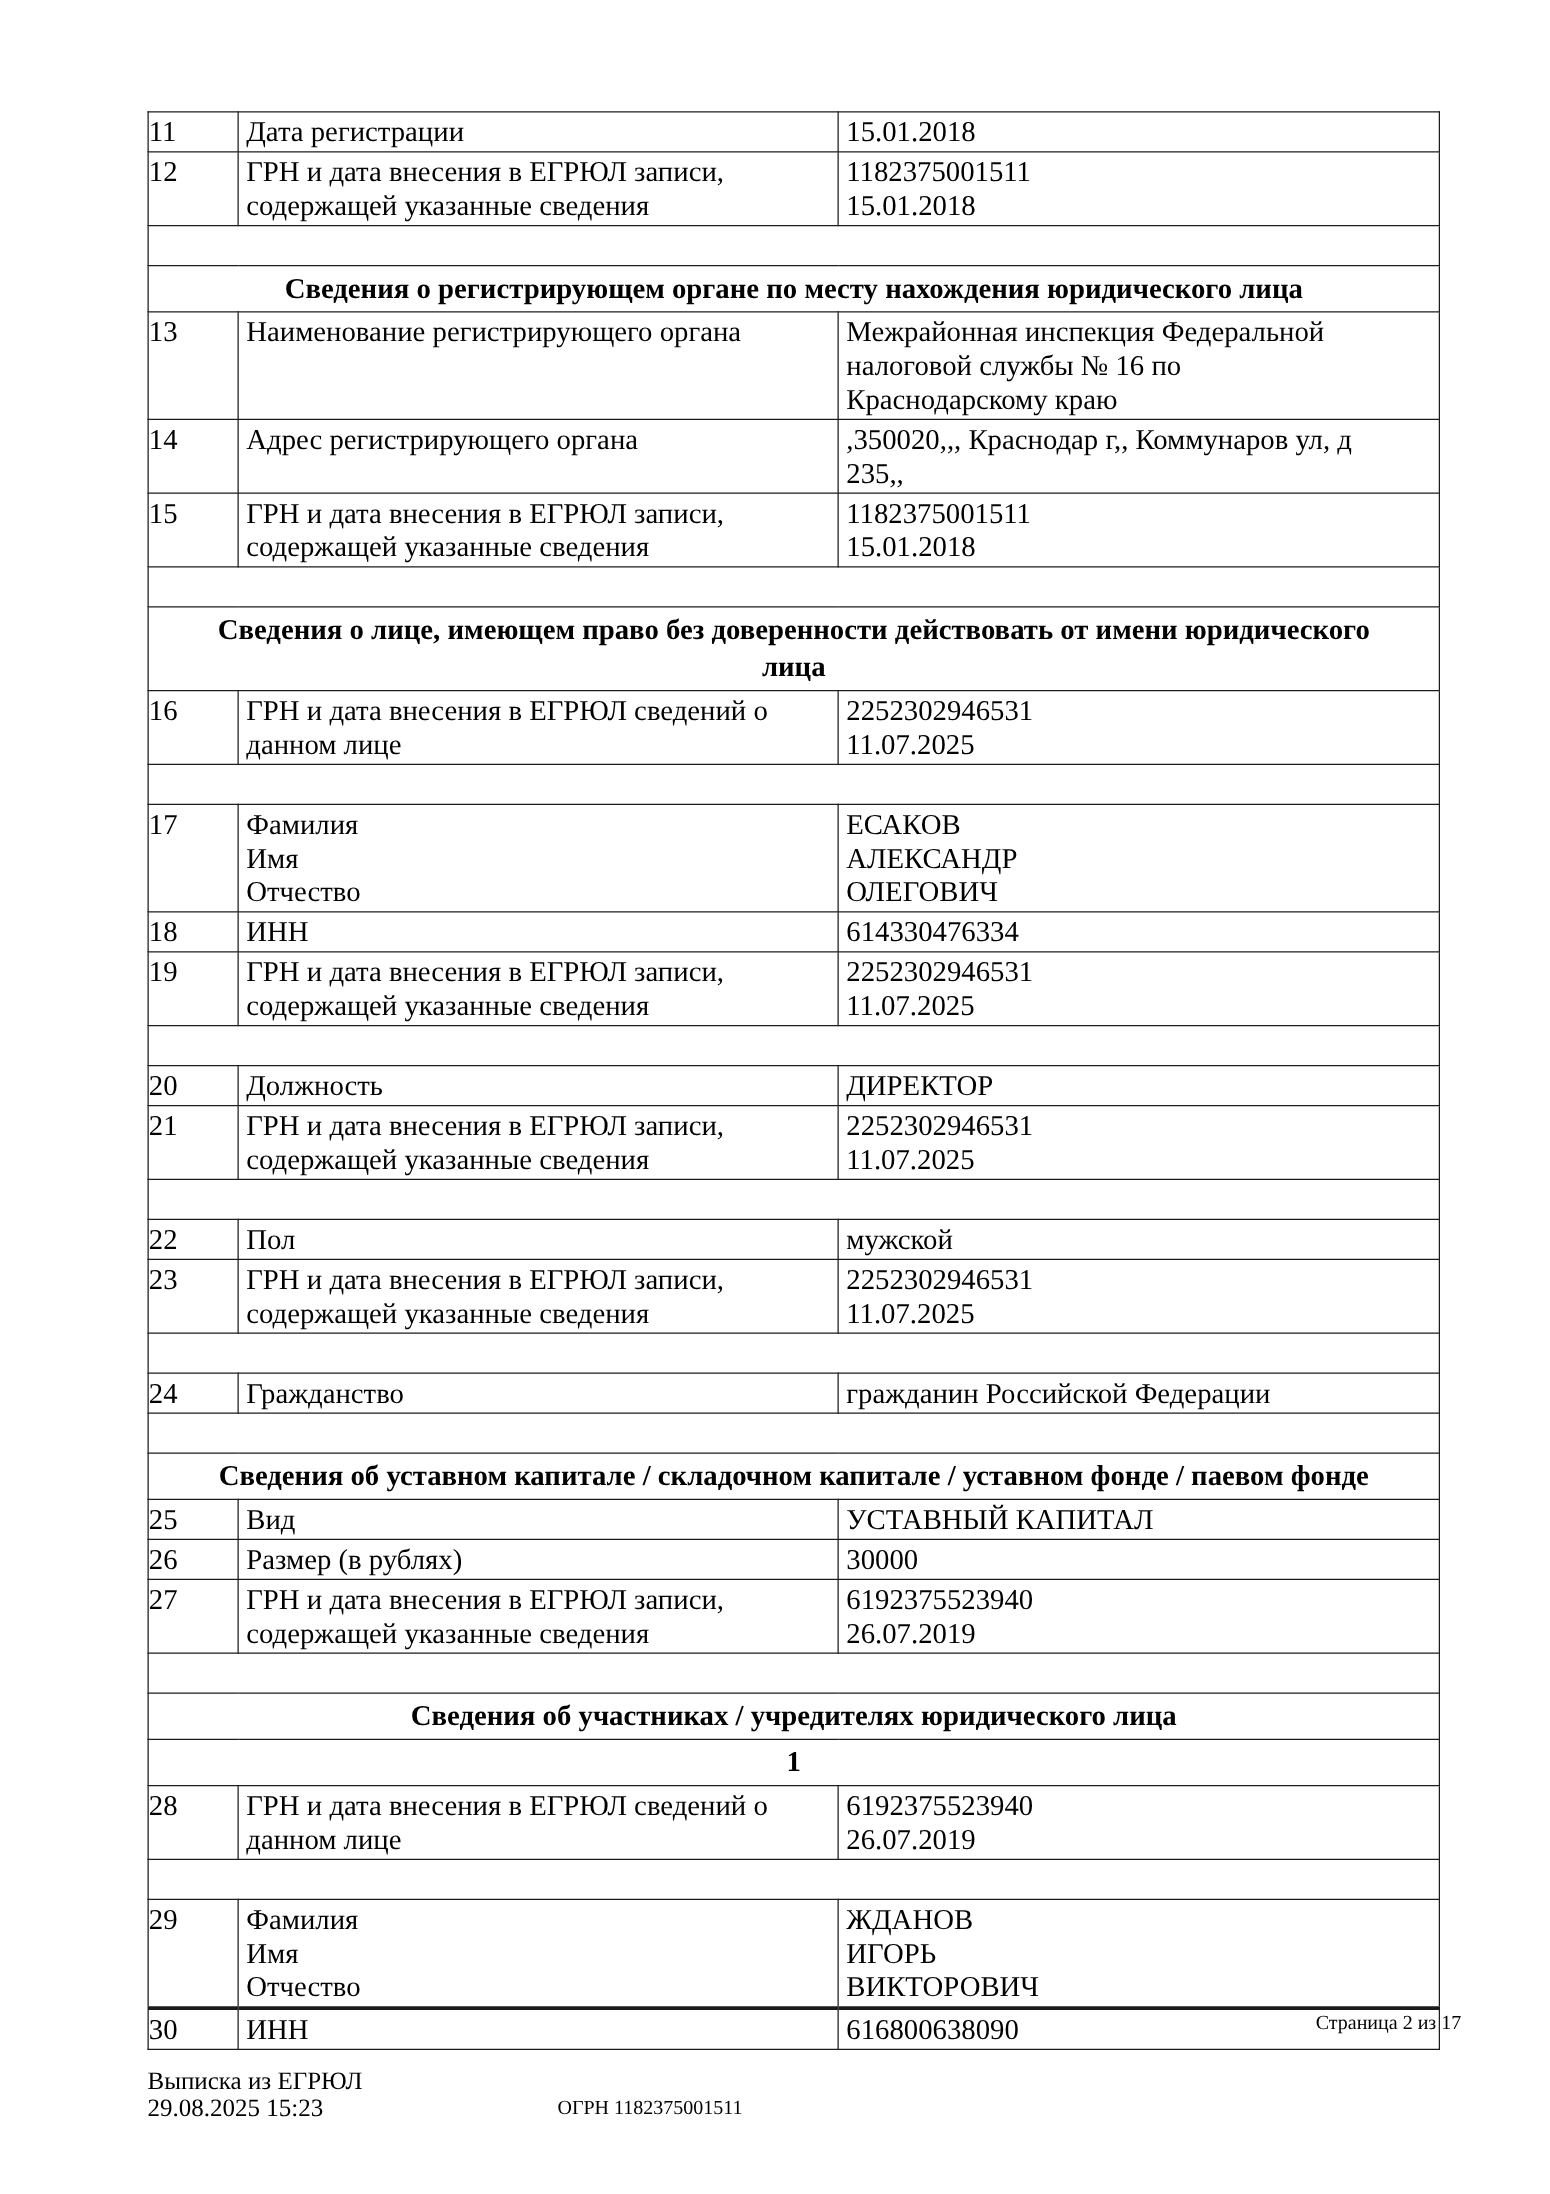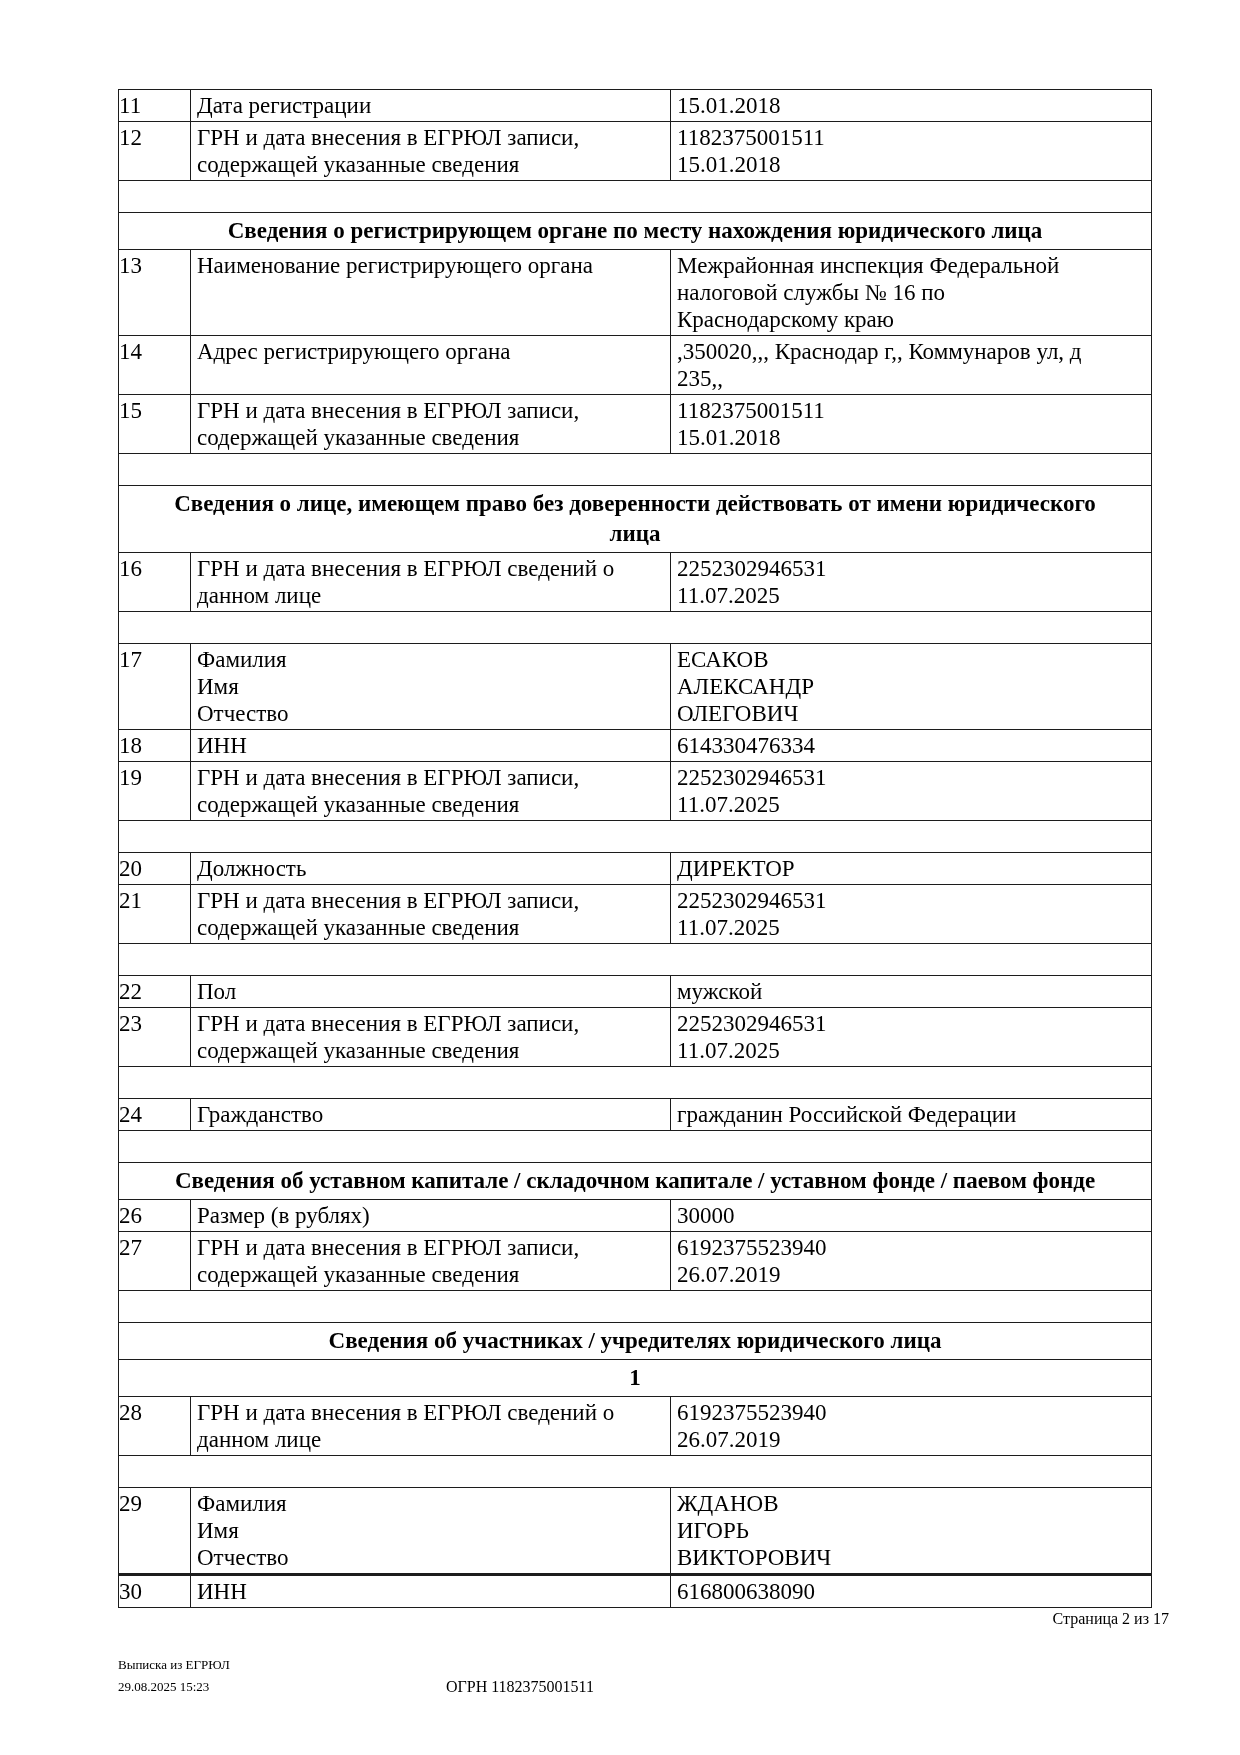--- a/index.html
+++ b/index.html
@@ -38,21 +38,21 @@
   td.center-cell {
     font-weight: bold;
     text-align: center;
     line-height: 30px;
     padding: 3px 6px;
   }
   tr.thick-top td { border-top: 3px solid #1c1c1c; }
   .cell-line { display: block; }
   .footer-left {
     position: absolute; left: 118px; top: 1654px;
-    font-size: 13px; line-height: 22px; white-space: nowrap;
+    font-size: 20px; line-height: 22px; white-space: nowrap;
   }
   .footer-center {
     position: absolute; left: 0; top: 1676px; width: 1040px;
     text-align: center; font-size: 16px; line-height: 22px;
   }
   .footer-right {
     position: absolute; right: 71px; top: 1608px;
     font-size: 16px; line-height: 22px; white-space: nowrap;
   }
 </style>
@@ -242,20 +242,29 @@
       </tr>
       <tr class="spacer-row">
         <td colspan="3"></td>
       </tr>
       <tr>
         <td colspan="3" class="section-cell">
           <div class="cell-line">Сведения об уставном капитале / складочном капитале / уставном фонде / паевом фонде</div>
         </td>
       </tr>
       <tr>
+        <td class="num-cell">25</td>
+        <td>
+          <div class="cell-line">Вид</div>
+        </td>
+        <td>
+          <div class="cell-line">УСТАВНЫЙ КАПИТАЛ</div>
+        </td>
+      </tr>
+      <tr>
         <td class="num-cell">26</td>
         <td>
           <div class="cell-line">Размер (в рублях)</div>
         </td>
         <td>
           <div class="cell-line">30000</div>
         </td>
       </tr>
       <tr>
         <td class="num-cell">27</td>

